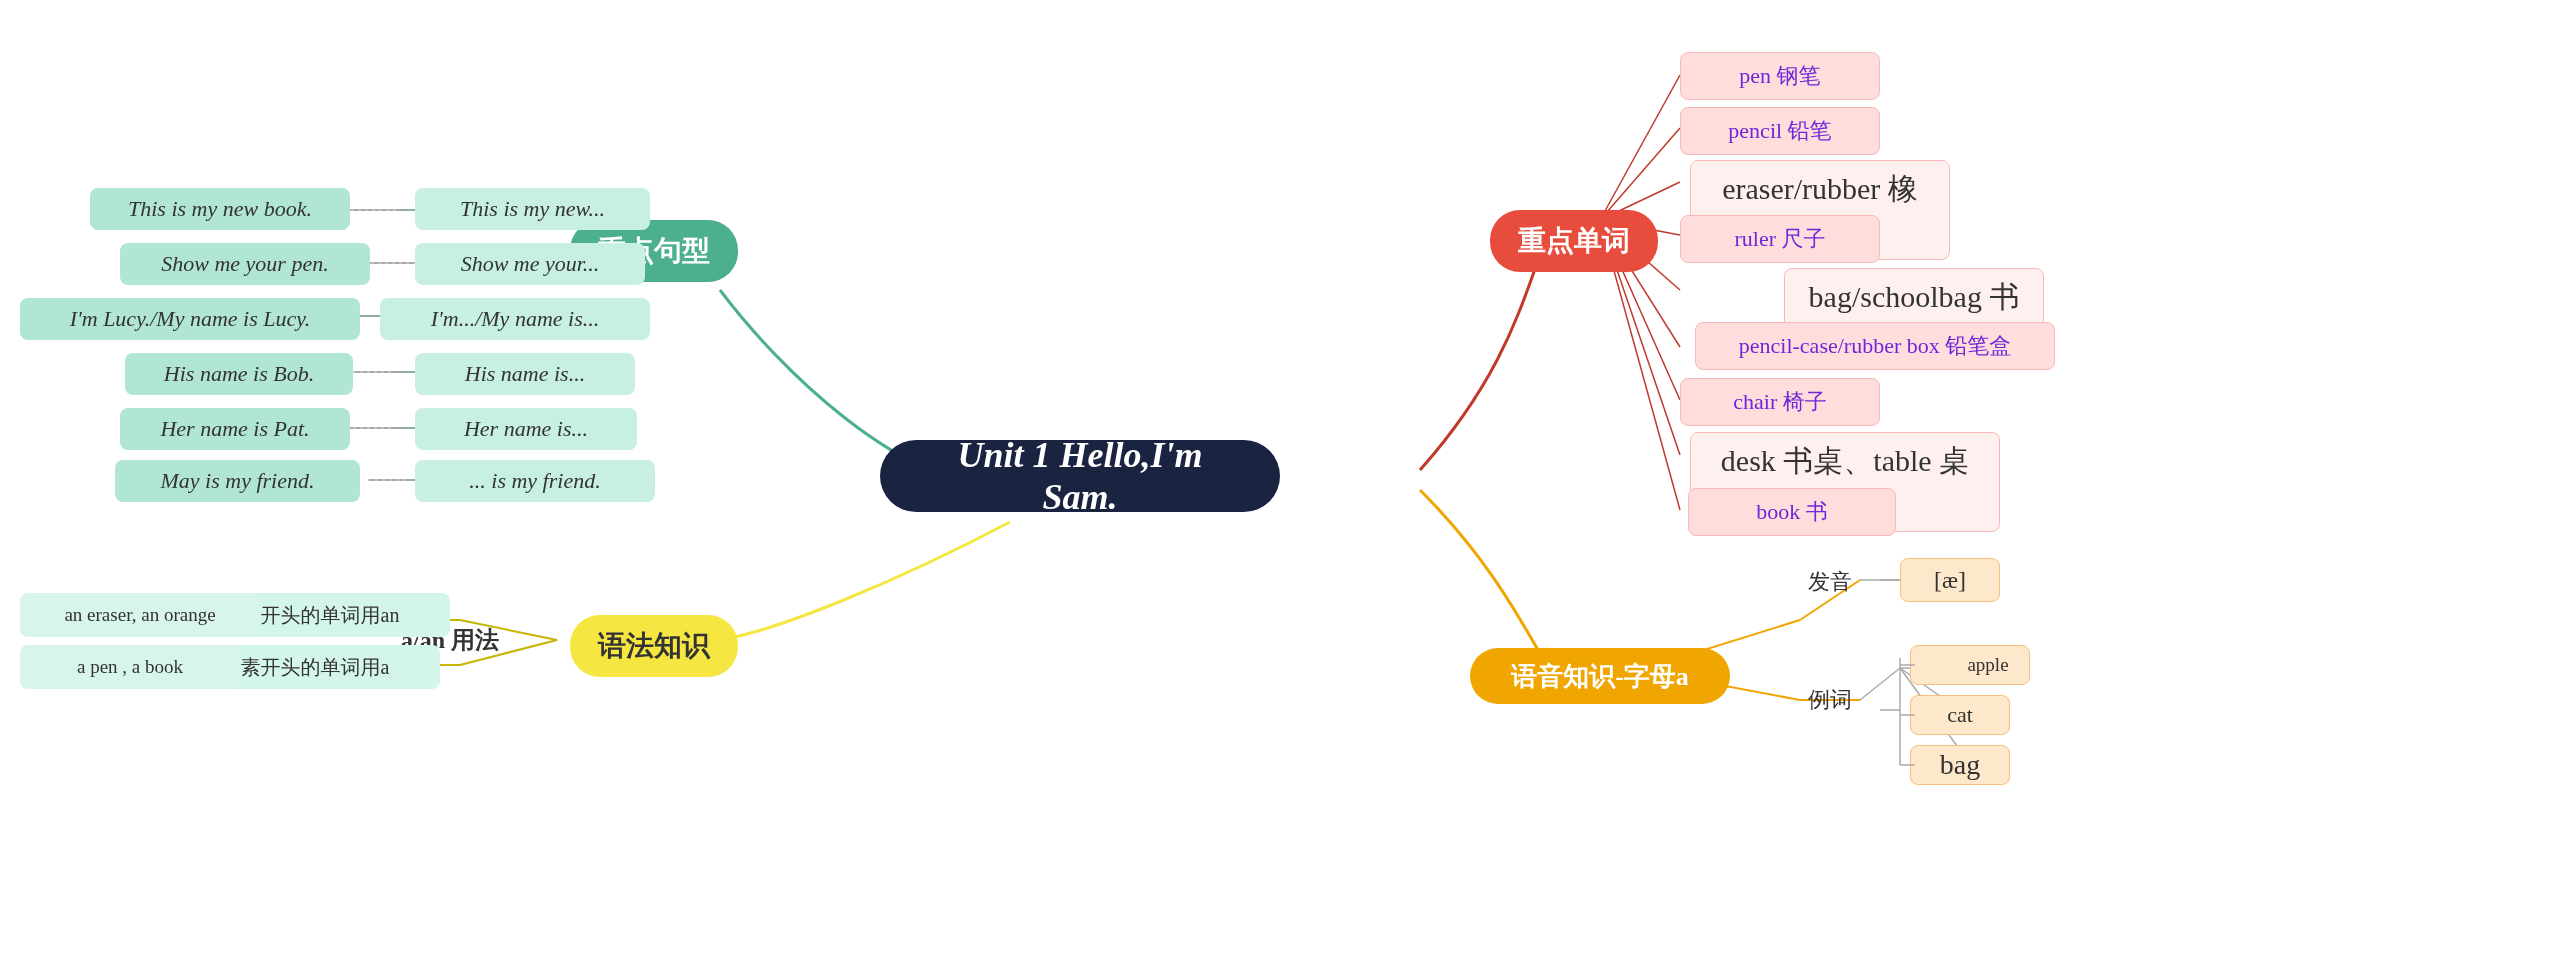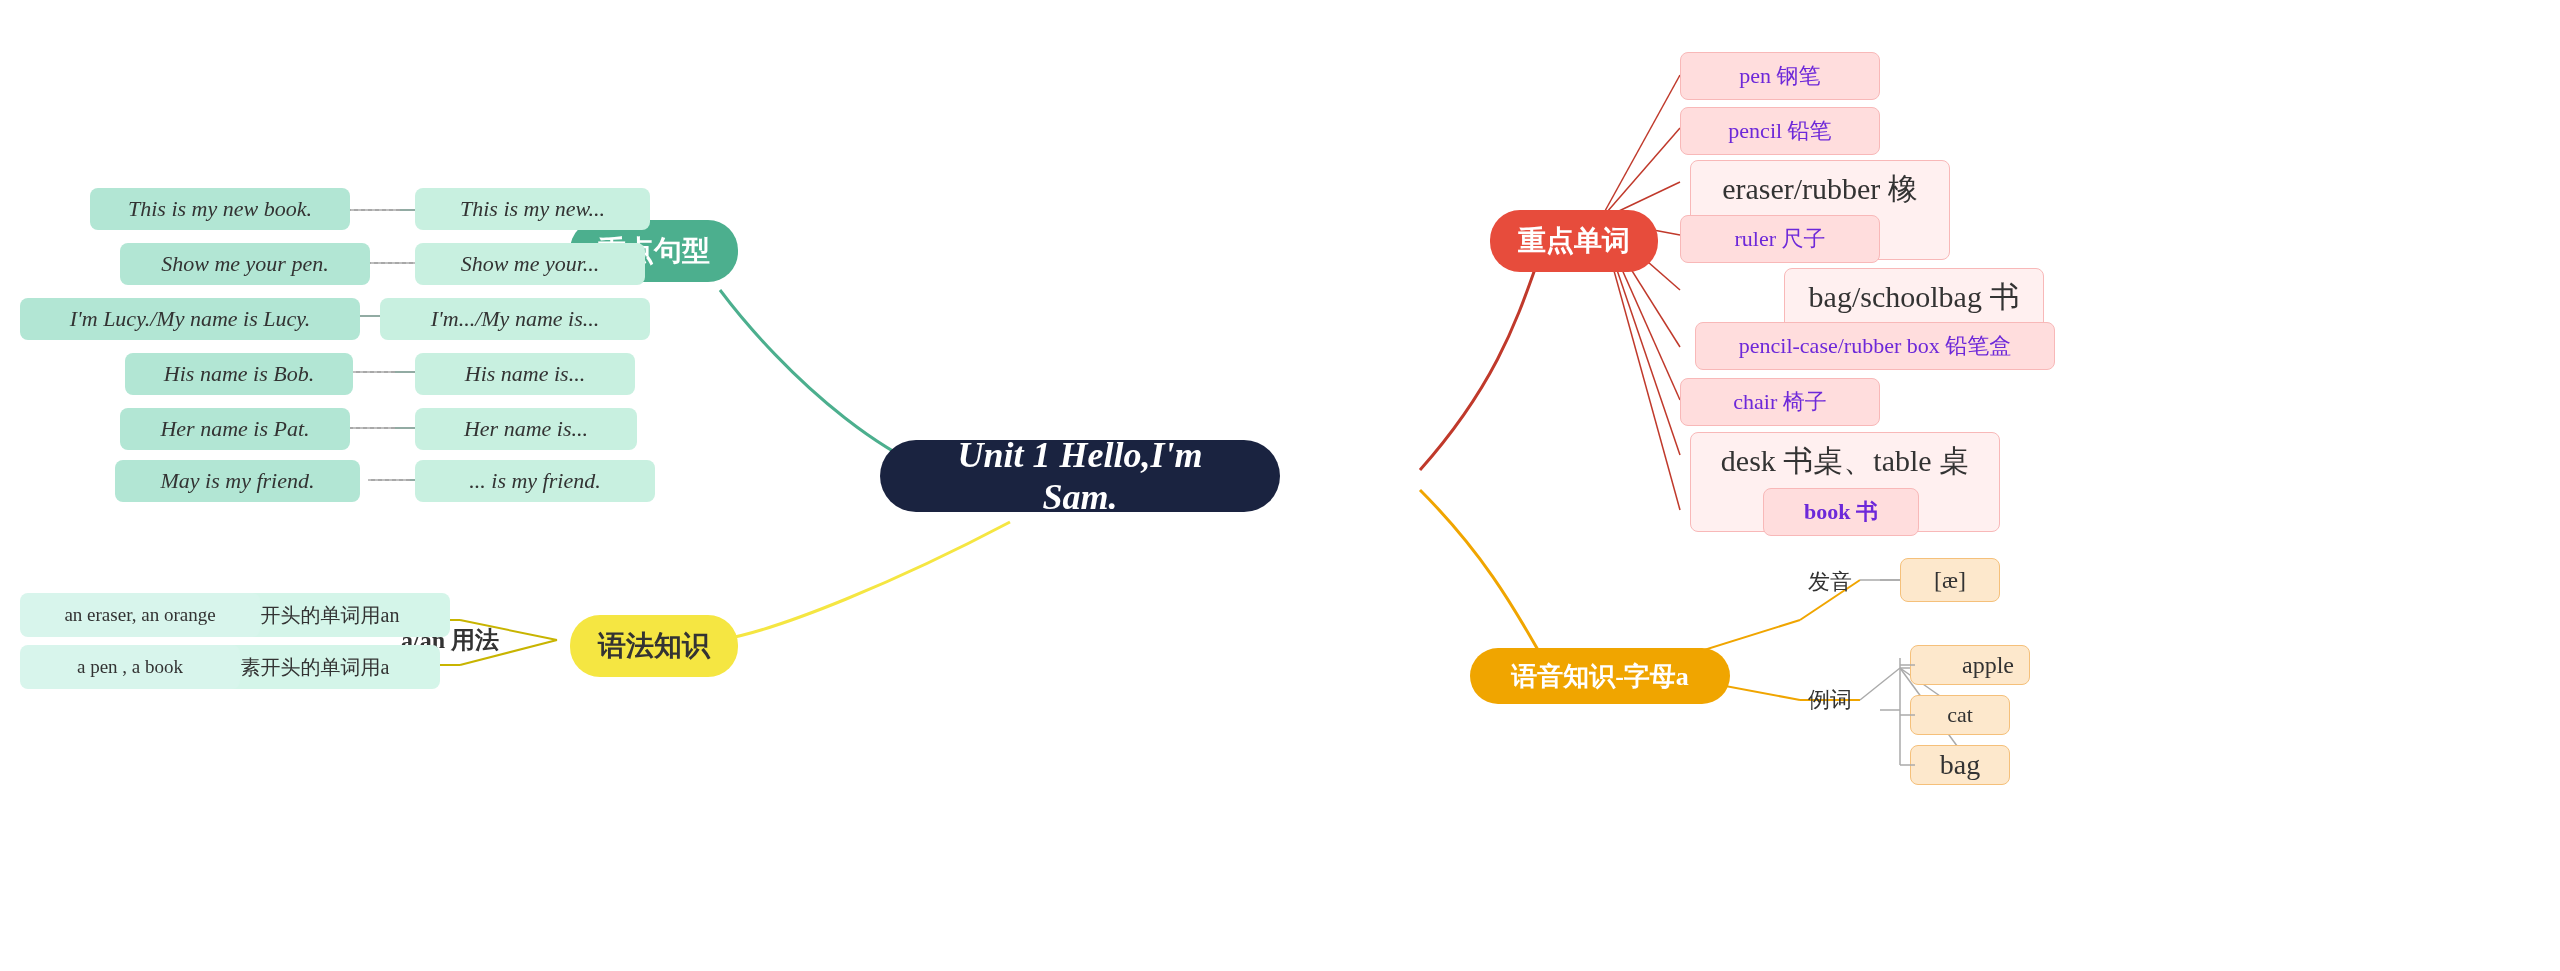--- a/index.html
+++ b/index.html
@@ -263,21 +263,21 @@
 </div>
 <div class="node vocab-box" style="left:1695px; top:322px; width:360px;">
   <span>pencil-case/rubber box 铅笔盒</span>
 </div>
 <div class="node vocab-box" style="left:1680px; top:378px; width:200px;">
   <span>chair 椅子</span>
 </div>
 <div class="node vocab-box-light" style="left:1690px; top:432px; width:310px;">
   <span>desk 书桌、table 桌子</span>
 </div>
-<div class="node vocab-box" style="left:1763px; top:488px; width:156px;font-weight:bold;">
+<div class="node vocab-box" style="left:1688px; top:488px; width:208px;">
   <span>book 书</span>
 </div>
 
 <div class="node branch-yellow" style="left:570px; top:615px;">
   <span>语法知识</span>
 </div>
 
 <div class="node" style="left:370px; top:615px; width:160px; height:50px;">
   <span style="font-size:24px; color:#333; font-weight:bold;">a/an 用法</span>
 </div>
@@ -304,21 +304,21 @@
   <span style="font-size:22px; color:#333;">发音</span>
 </div>
 <div class="node phonics-box" style="left:1900px; top:558px; width:100px; height:44px;">
   <span style="font-size:24px;">[æ]</span>
 </div>
 
 <div class="node" style="left:1780px; top:680px; width:100px; height:40px;">
   <span style="font-size:22px; color:#333;">例词</span>
 </div>
 <div class="node phonics-box" style="left:1910px; top:645px; width:120px; height:40px;">
-  <span style="font-size:24px;margin-left:36px;">apple</span>
+  <span style="font-size:19px;margin-left:36px;">apple</span>
 </div>
 <div class="node phonics-box" style="left:1910px; top:695px; width:100px; height:40px;">
   <span style="font-size:22px;">cat</span>
 </div>
 <div class="node phonics-box" style="left:1910px; top:745px; width:100px; height:40px;">
   <span style="font-size:28px;">bag</span>
 </div>
 
 <svg style="position:absolute;top:0;left:0;width:2560px;height:971px;pointer-events:none;">
 

